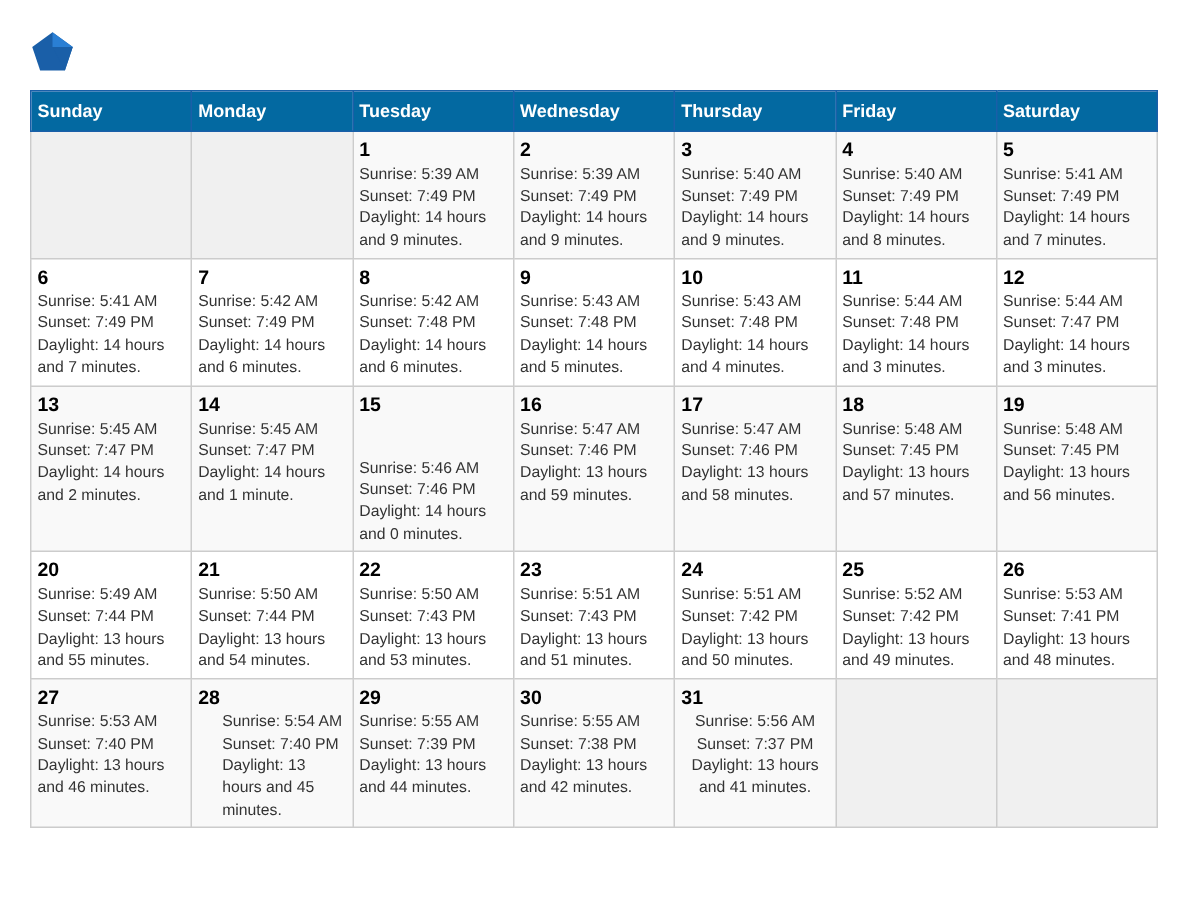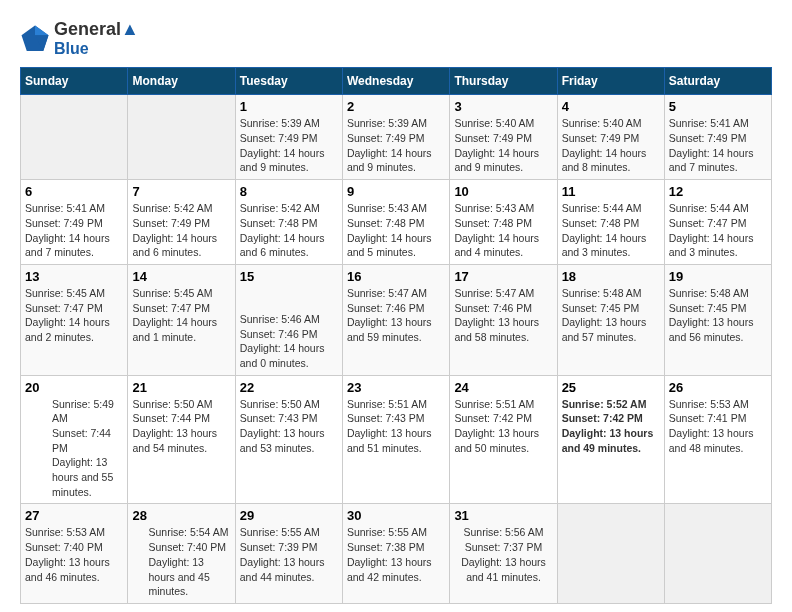--- a/index.html
+++ b/index.html
@@ -43,21 +43,21 @@
     .location {
       font-size: 16px;
       color: #333;
     }
     table {
       width: 100%;
       border-collapse: collapse;
       font-size: 11px;
     }
     thead tr th {
-      background-color: #0c4a6e;
+      background-color: #0369a1;
       color: #fff;
       padding: 6px 4px;
       text-align: left;
       font-size: 12px;
       font-weight: bold;
       border: 1px solid #1a5fa8;
     }
     tbody tr td {
       border: 1px solid #ccc;
       vertical-align: top;
@@ -87,24 +87,20 @@
 </head>
 <body>
 
 <div class="header">
   <div class="logo">
     <svg class="logo-icon" viewBox="0 0 40 40">
       <polygon points="20,2 38,15 31,36 9,36 2,15" fill="#1a5fa8"></polygon>
       <polygon points="20,2 38,15 20,15" fill="#2a7fd4"></polygon>
       <polygon points="20,15 38,15 31,36" fill="#1a5fa8"></polygon>
     </svg>
-    <div class="logo-text">
-      <div>General<span class="blue">▲</span></div>
-      <div class="blue" style="font-size:16px;">Blue</div>
-    </div>
   </div>
   <div class="title-block">
     <div class="month-title"></div>
     <div class="location"></div>
   </div>
 </div>
 
 <table>
   <thead>
     <tr id="weekday-header">
@@ -236,21 +232,21 @@
         <td>
           <span class="day-num">19</span>
           <div class="day-info" style="white-space: pre-line;">Sunrise: 5:48 AM
 Sunset: 7:45 PM
 Daylight: 13 hours and 56 minutes.</div>
         </td>
       </tr>
       <tr>
         <td>
           <span class="day-num">20</span>
-          <div class="day-info" style="white-space: pre-line; margin-left: 27px;">Sunrise: 5:49 AM
+          <div class="day-info" style="white-space: pre-line;">Sunrise: 5:49 AM
 Sunset: 7:44 PM
 Daylight: 13 hours and 55 minutes.</div>
         </td>
         <td>
           <span class="day-num">21</span>
           <div class="day-info" style="white-space: pre-line;">Sunrise: 5:50 AM
 Sunset: 7:44 PM
 Daylight: 13 hours and 54 minutes.</div>
         </td>
         <td>
@@ -266,21 +262,21 @@
 Daylight: 13 hours and 51 minutes.</div>
         </td>
         <td>
           <span class="day-num">24</span>
           <div class="day-info" style="white-space: pre-line;">Sunrise: 5:51 AM
 Sunset: 7:42 PM
 Daylight: 13 hours and 50 minutes.</div>
         </td>
         <td>
           <span class="day-num">25</span>
-          <div class="day-info" style="white-space: pre-line; font-weight: bold;">Sunrise: 5:52 AM
+          <div class="day-info" style="white-space: pre-line;">Sunrise: 5:52 AM
 Sunset: 7:42 PM
 Daylight: 13 hours and 49 minutes.</div>
         </td>
         <td>
           <span class="day-num">26</span>
           <div class="day-info" style="white-space: pre-line;">Sunrise: 5:53 AM
 Sunset: 7:41 PM
 Daylight: 13 hours and 48 minutes.</div>
         </td>
       </tr>

